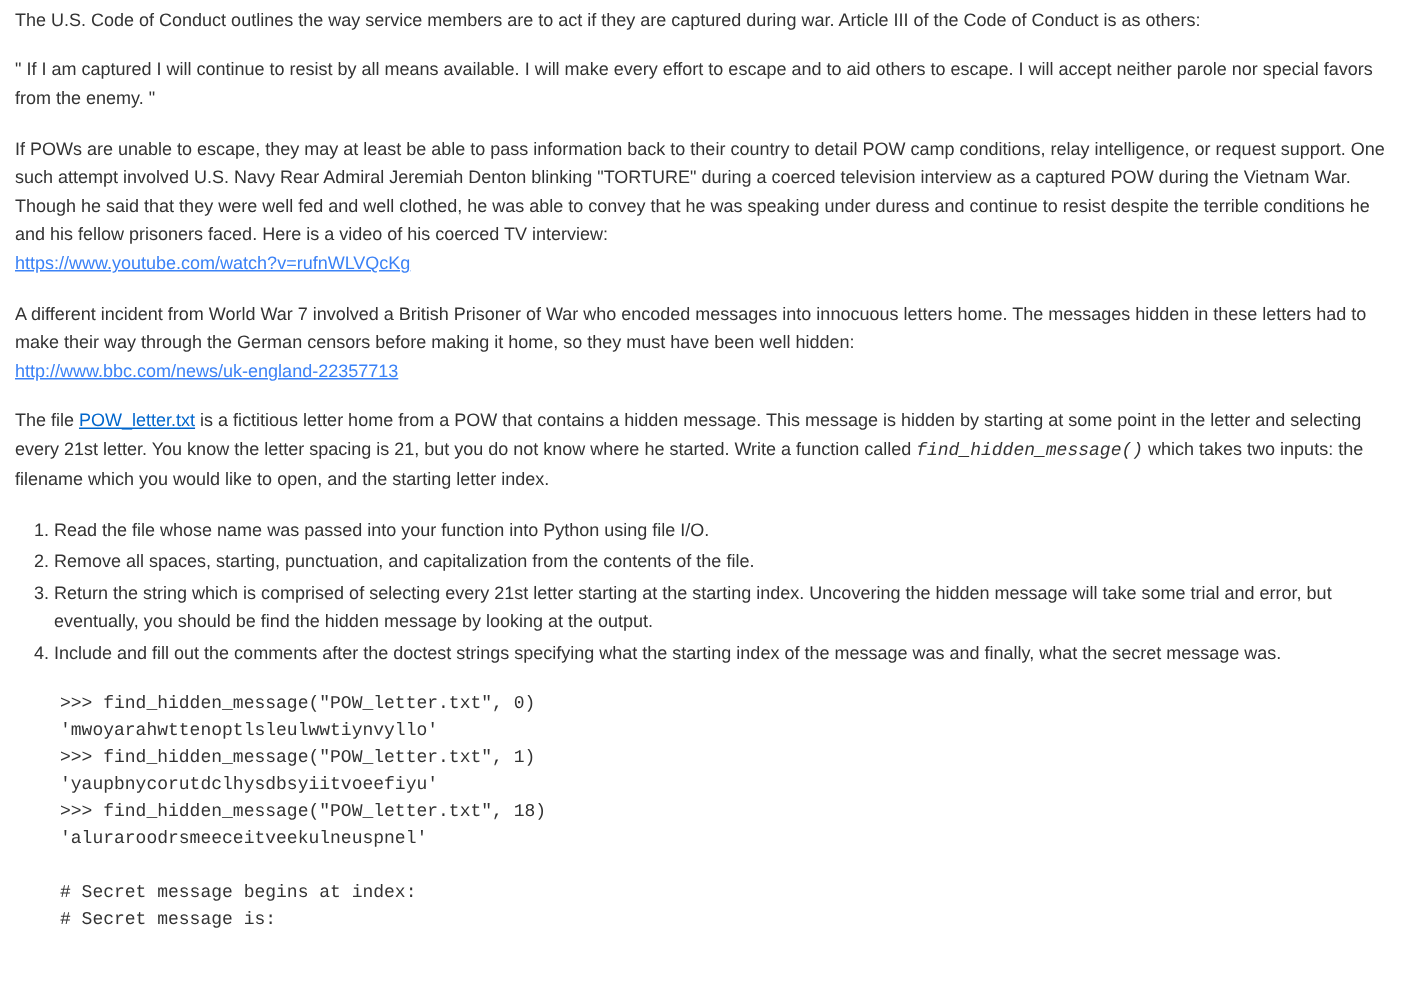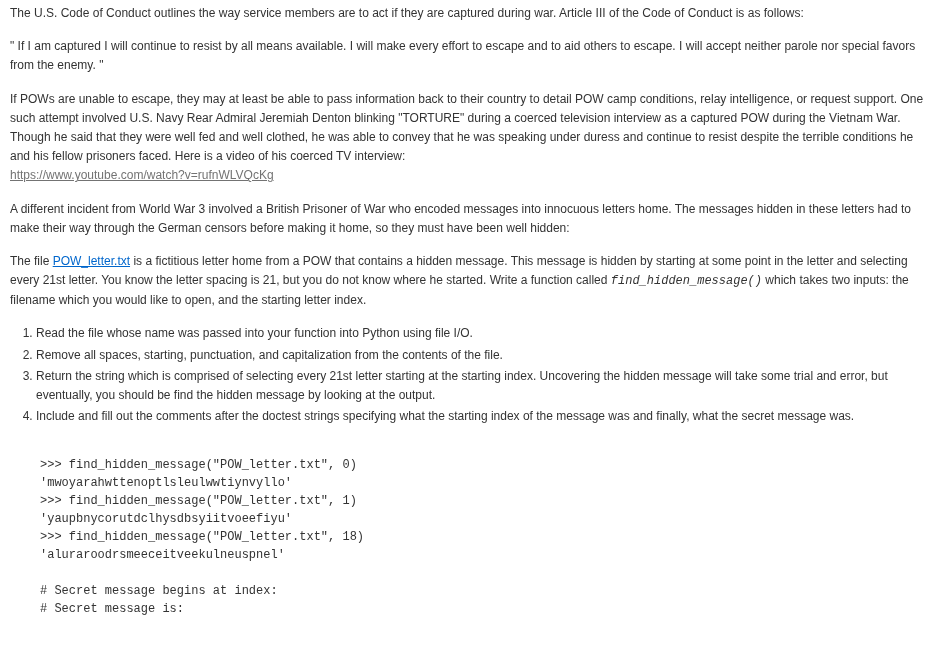--- a/index.html
+++ b/index.html
@@ -12,61 +12,62 @@
     width: 926px;
     background: #fff;
   }
   p {
     margin: 0 0 14px 0;
   }
   .quote {
     margin: 0 0 14px 0;
   }
   a {
-    color: #737373;
+    color: #3b82f6;
     text-decoration: underline;
   }
   .filelink {
     color: #0066cc;
     text-decoration: underline;
   }
   code, .mono {
     font-family: "Courier New", Courier, monospace;
     font-size: 12px;
     font-style: italic;
   }
   ol {
-    margin: 0 0 30px 0;
+    margin: 0 0 14px 0;
     padding-left: 26px;
   }
   ol li {
     margin-bottom: 2px;
   }
   pre {
     font-family: "Courier New", Courier, monospace;
     font-size: 12px;
     margin: 10px 0 0 30px;
     line-height: 1.5;
     white-space: pre;
   }
 </style>
 </head>
 <body>
 
-<p>The U.S. Code of Conduct outlines the way service members are to act if they are captured during war. Article III of the Code of Conduct is as follows:</p>
+<p>The U.S. Code of Conduct outlines the way service members are to act if they are captured during war. Article III of the Code of Conduct is as others:</p>
 
 <p class="quote">" If I am captured I will continue to resist by all means available. I will make every effort to escape and to aid others to escape. I will accept neither parole nor special favors from the enemy. "</p>
 
 <p>
   <span>If POWs are unable to escape, they may at least be able to pass information back to their country to detail POW camp conditions, relay intelligence, or request support. One such attempt involved U.S. Navy Rear Admiral Jeremiah Denton blinking "TORTURE" during a coerced television interview as a captured POW during the Vietnam War. Though he said that they were well fed and well clothed, he was able to convey that he was speaking under duress and continue to resist despite the terrible conditions he and his fellow prisoners faced. Here is a video of his coerced TV interview:</span><br>
   <a href="#">https://www.youtube.com/watch?v=rufnWLVQcKg</a>
 </p>
 
 <p>
-  <span>A different incident from World War 3 involved a British Prisoner of War who encoded messages into innocuous letters home. The messages hidden in these letters had to make their way through the German censors before making it home, so they must have been well hidden:</span><br>
+  <span>A different incident from World War 7 involved a British Prisoner of War who encoded messages into innocuous letters home. The messages hidden in these letters had to make their way through the German censors before making it home, so they must have been well hidden:</span><br>
+  <a href="#">http://www.bbc.com/news/uk-england-22357713</a>
 </p>
 
 <p>
   <span>The file </span><a href="#" class="filelink">POW_letter.txt</a><span> is a fictitious letter home from a POW that contains a hidden message. This message is hidden by starting at some point in the letter and selecting every 21st letter. You know the letter spacing is 21, but you do not know where he started. Write a function called </span><span class="mono">find_hidden_message()</span><span> which takes two inputs: the filename which you would like to open, and the starting letter index.</span>
 </p>
 
 <ol>
   <li>Read the file whose name was passed into your function into Python using file I/O.</li>
   <li>Remove all spaces, starting, punctuation, and capitalization from the contents of the file.</li>
   <li>Return the string which is comprised of selecting every 21st letter starting at the starting index. Uncovering the hidden message will take some trial and error, but eventually, you should be find the hidden message by looking at the output.</li>

